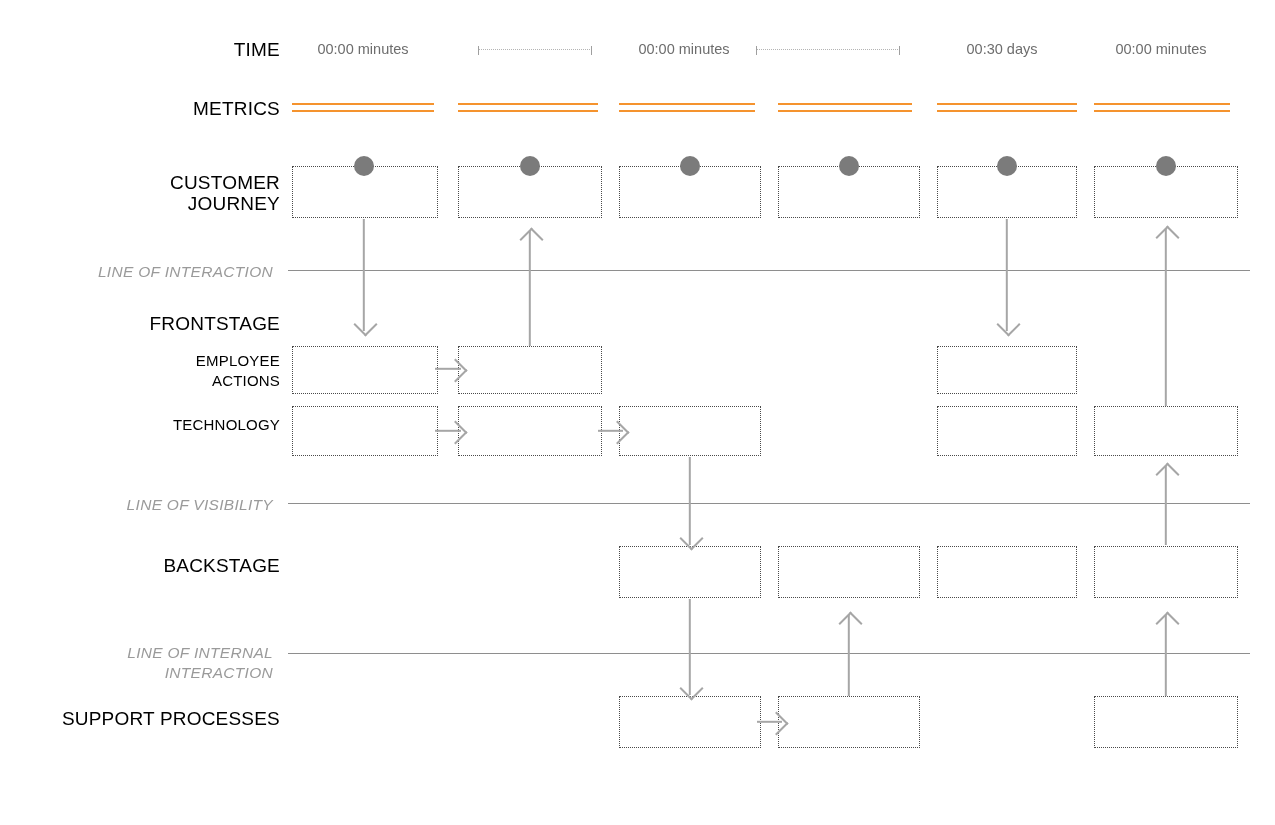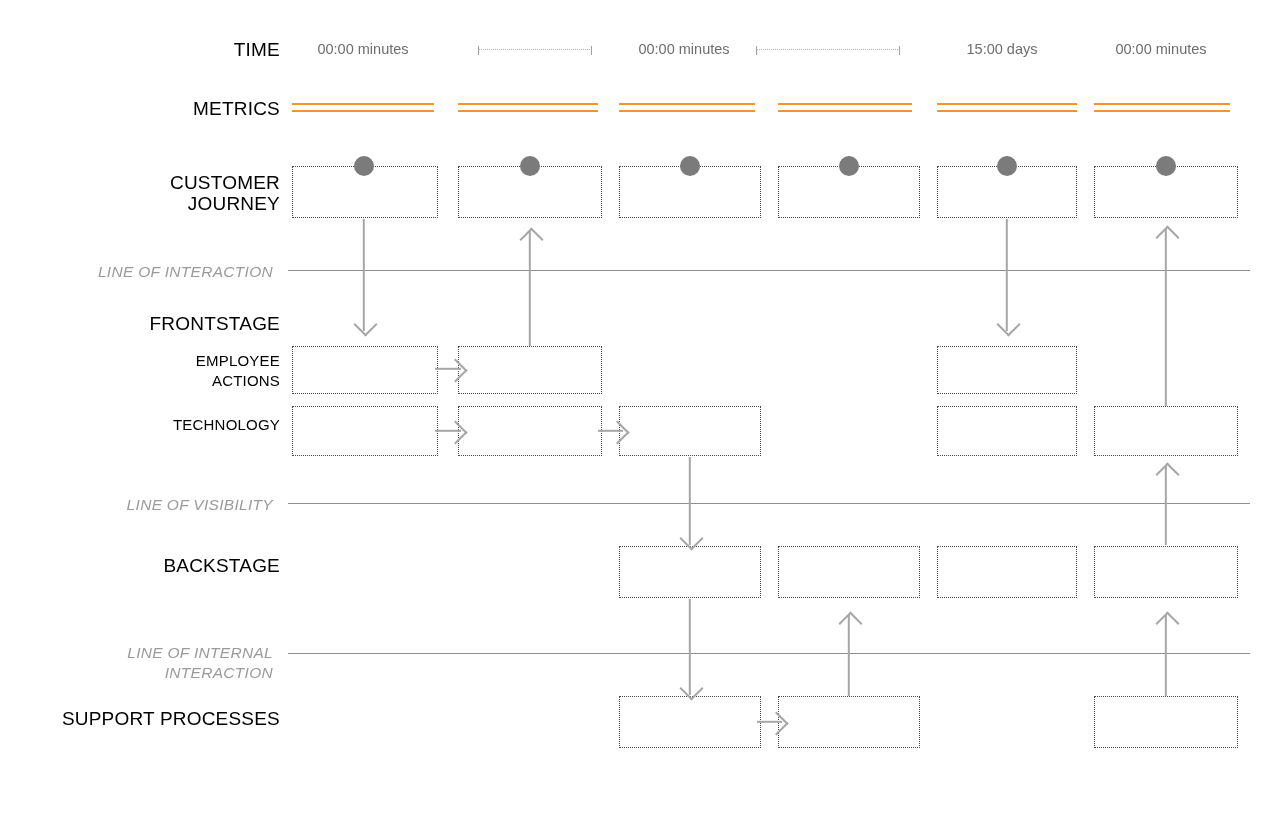--- a/index.html
+++ b/index.html
@@ -148,21 +148,21 @@
   <div class="rowlabel major" style="right:995px;top:555px;width:320px;">BACKSTAGE</div>
 
   <div class="rowlabel line" style="right:1002px;top:643px;width:340px;line-height:20px;">LINE OF INTERNAL
 INTERACTION</div>
 
   <div class="rowlabel major" style="right:995px;top:708px;width:360px;">SUPPORT PROCESSES</div>
 
   <div id="layer-time">
       <div class="timelabel" style="left:253px;top:41px;width:220px;">00:00 minutes</div>
       <div class="timelabel" style="left:574px;top:41px;width:220px;">00:00 minutes</div>
-      <div class="timelabel" style="left:892px;top:41px;width:220px;">15:00 days</div>
+      <div class="timelabel" style="left:892px;top:41px;width:220px;">00:30 days</div>
       <div class="timelabel" style="left:1051px;top:41px;width:220px;">00:00 minutes</div>
       <div class="timespan" style="left:478px;top:49px;width:114px;"></div>
       <div class="timespan" style="left:756px;top:49px;width:144px;"></div>
     </div>
   <div id="layer-metrics">
       <div class="metric" style="left:292px;top:103px;width:142px;">
         <span class="a"></span>
         <span class="b"></span>
       </div>
       <div class="metric" style="left:458px;top:103px;width:140px;">

